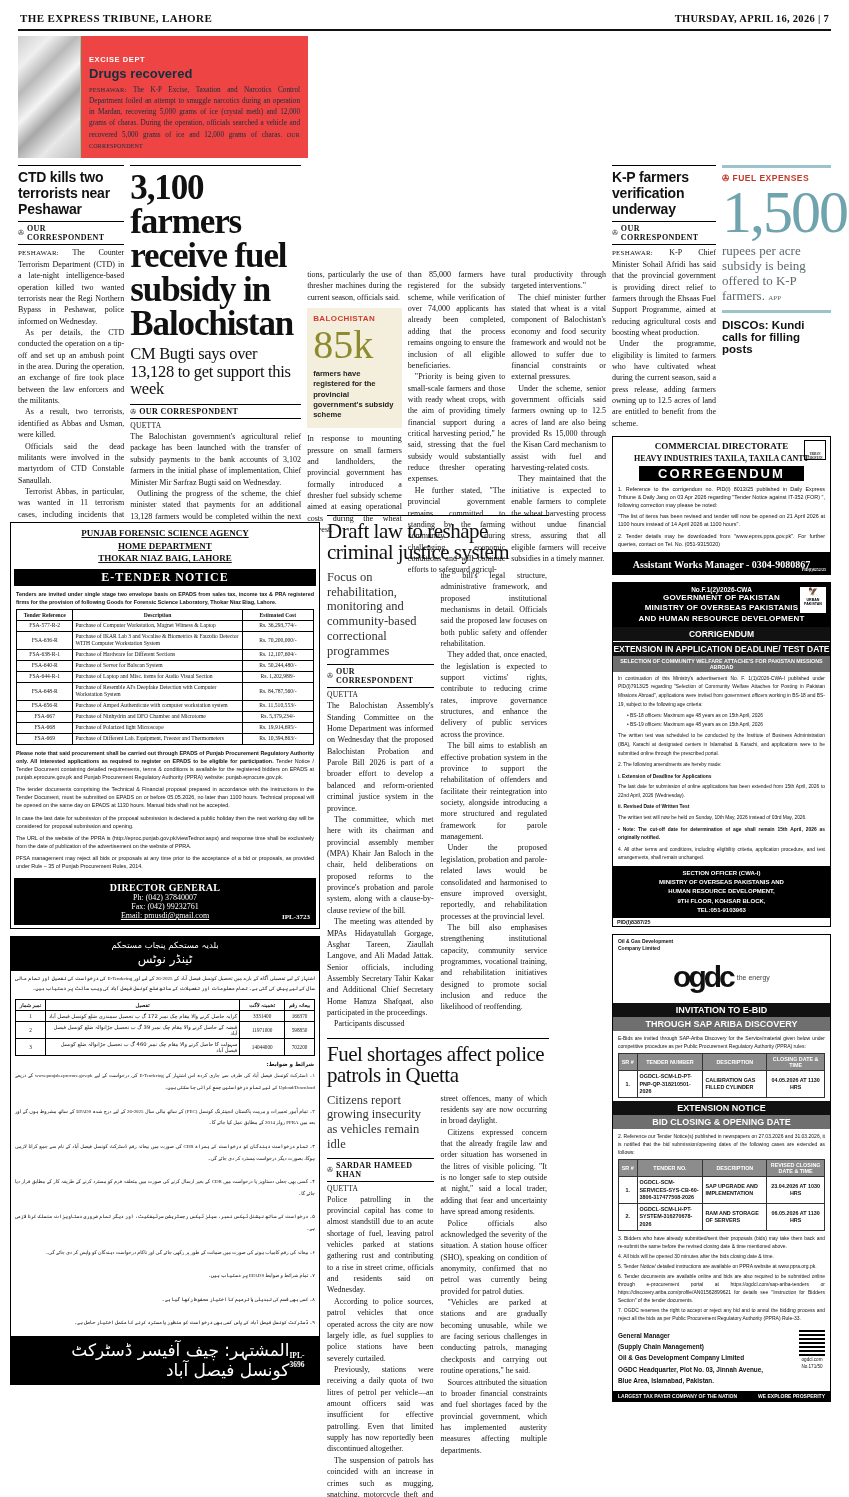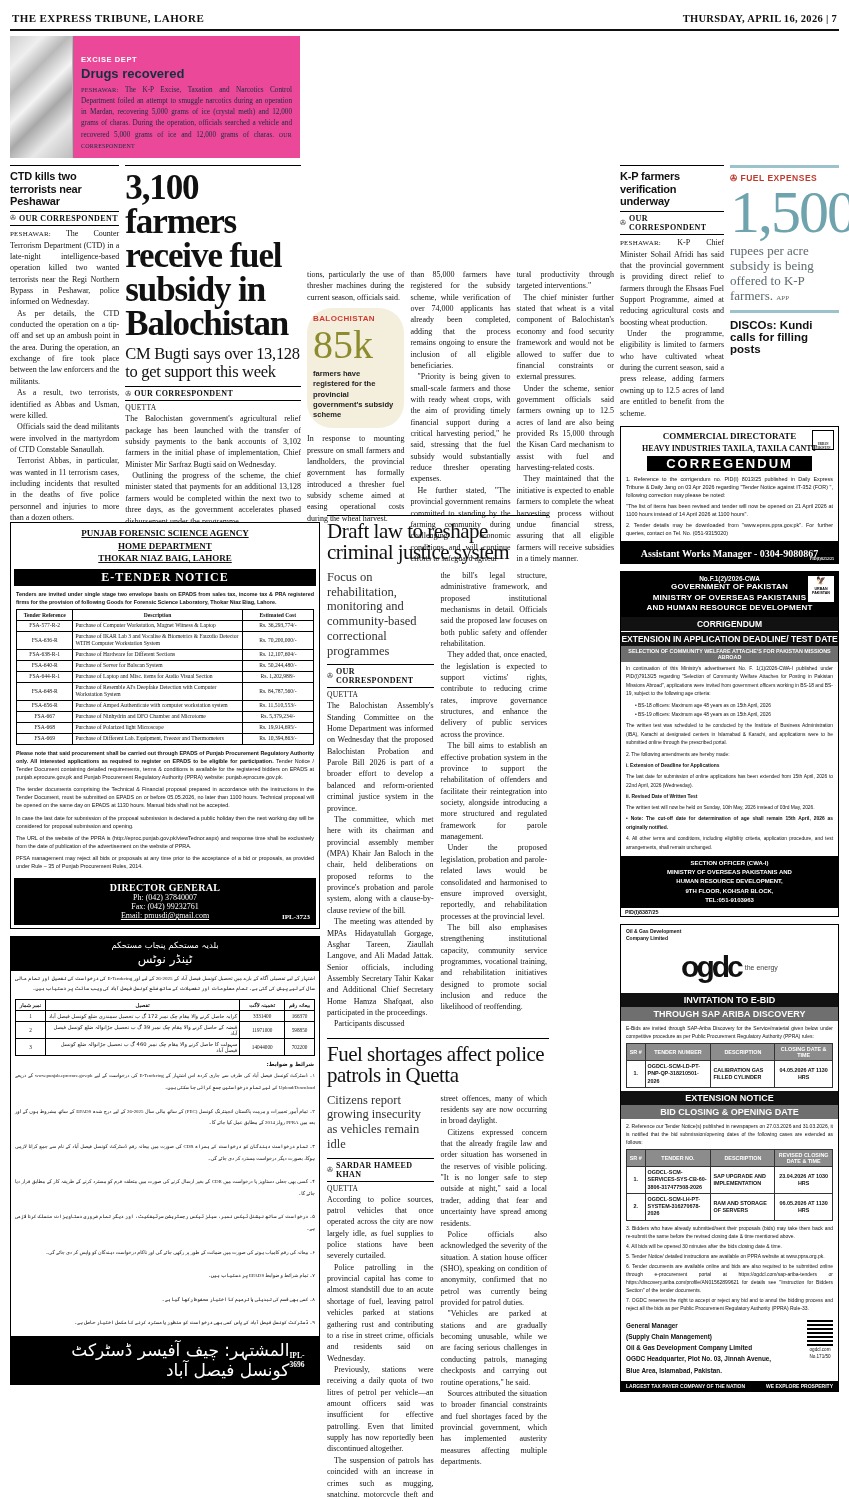--- a/index.html
+++ b/index.html
@@ -3,32 +3,32 @@
 <meta charset="utf-8">
 <style>
   * { box-sizing: border-box; margin: 0; padding: 0; }
   html, body {
     width: 849px; height: 1497px;
     background: #ffffff;
     font-family: "Liberation Serif", serif;
     color: #111;
     overflow: hidden;
   }
-  .page { position: relative; width: 849px; height: 1497px; padding: 0 10px; }
+  .page { position: relative; width: 849px; height: 1497px; padding: 0 18px; }
 
   
   .topbar { display:flex; justify-content:space-between; align-items:flex-end;
             padding: 12px 2px 5px 2px; border-bottom: 2px solid #111; }
   .topbar .left { font-family:"Liberation Serif",serif; font-size:11px; font-weight:700;
                   letter-spacing:.4px; text-transform:uppercase; }
   .topbar .right { font-family:"Liberation Serif",serif; font-size:10.5px; font-weight:700;
                    letter-spacing:.3px; text-transform:uppercase; }
 
   .banner { display:flex; height:122px; margin-top:5px; }
-  .banner-left { width:290px; background:#ec4899; display:flex; }
+  .banner-left { width:290px; background:#ef4444; display:flex; }
   .banner-photo { width:63px; background:
       linear-gradient(135deg,#cfcfcf 0%,#efefef 18%,#b9b9b9 32%,#f4f4f4 48%,#a8a8a8 62%,#e8e8e8 78%,#bdbdbd 100%);
       border-right:1px solid #7ed3ab; }
   .banner-text { flex:1; padding:19px 8px 6px 8px; }
   .kicker { font-size:7.5px; font-weight:700; letter-spacing:.6px; color:#ffffff;
             font-family:"Liberation Sans",sans-serif; text-transform:uppercase; }
   .banner-head { font-size:13px; font-weight:700; color:#12303f; margin-top:2px;
                  font-family:"Liberation Sans",sans-serif; }
   .banner-body { font-size:7.2px; line-height:1.55; color:#12303f; margin-top:4px;
                  text-align:justify; }
@@ -43,40 +43,40 @@
   .grid { display:flex; gap:6px; margin-top:7px; }
   .col-a { width:120px; }
   .col-b { width:193px; }
   .col-c { width:107px; }
   .col-d { width:110px; }
   .col-e { width:107px; }
   .col-f { width:219px; }
 
   .rule-top { border-top:1px solid #000; }
 
-  h2.head-sm { font-family:"Liberation Sans",sans-serif; font-size:11px; font-weight:700;
+  h2.head-sm { font-family:"Liberation Sans",sans-serif; font-size:14px; font-weight:700;
                line-height:1.14; margin-bottom:0; letter-spacing:-.2px; }
   .byline { display:flex; align-items:center; gap:3px; border-top:.7px solid #000;
             border-bottom:.7px solid #000; padding:2px 0; margin:3px 0 2px 0; }
   .byline .bicon { font-size:7px; }
   .byline .btxt { font-variant:small-caps; font-size:8px; font-weight:700; letter-spacing:.4px; }
   .place { font-variant:small-caps; font-size:7.5px; letter-spacing:.3px; margin-bottom:1px;}
   p.body { font-size:8px; line-height:1.42; text-align:justify; hyphens:auto;
            font-family:"Liberation Serif",serif; }
   p.body + p.body { text-indent:7px; }
   .dl { font-variant:small-caps; font-size:7px; letter-spacing:.2px; }
 
   
   .lead-head { font-family:"Liberation Serif",serif; font-weight:700; font-size:35px;
                line-height:.97; letter-spacing:-1.1px; }
   .lead-sub { font-family:"Liberation Serif",serif; font-size:16.5px; line-height:1.08;
               margin-top:4px; letter-spacing:-.3px; }
 
   
-  .factbox { background:#f4efdd; padding:6px 6px 8px 6px; margin:5px 0;border-radius:25px; }
+  .factbox { background:#f4efdd; padding:6px 6px 8px 6px; margin:5px 0; }
   .factbox .fb-label { color:#cf3b32; font-family:"Liberation Sans",sans-serif;
                        font-size:8px; font-weight:700; letter-spacing:.4px; }
   .factbox .fb-num { color:#8d8b2e; font-family:"Liberation Serif",serif; font-size:40px;
                      line-height:1; margin:2px 0 4px 0; }
   .factbox .fb-desc { font-family:"Liberation Sans",sans-serif; font-size:7.6px;
                       font-weight:700; line-height:1.35; color:#222; }
 
   
   .fe-rule { border-top:3px solid #9cc3cc; }
   .fe-label { color:#c0392b; font-family:"Liberation Sans",sans-serif; font-size:8.5px;
@@ -627,28 +627,28 @@
     <div class="rule-top" style="border-top-width:1.5px; margin:8px 0 5px 0"></div>
     <h2 style="font-family:'Liberation Serif',serif; font-size:21px; font-weight:400; line-height:1.02; letter-spacing:-.5px;">Fuel shortages affect police patrols in Quetta</h2>
     <div style="display:flex; gap:7px; margin-top:6px;">
       <div style="width:48%">
         <div style="font-family:'Liberation Serif',serif; font-size:12.5px; line-height:1.18; color:#333;">Citizens report growing insecurity as vehicles remain idle</div>
         <div class="byline" style="margin-top:6px">
           <span class="bicon">✇</span>
           <span class="btxt">SARDAR HAMEED KHAN</span>
         </div>
         <div class="place">QUETTA</div>
+        <p class="body">Police patrolling in the provincial capital has come to almost standstill due to an acute shortage of fuel, leaving patrol vehicles parked at stations gathering rust and contributing to a rise in street crime, officials and residents said on Wednesday.</p>
         <p class="body">According to police sources, patrol vehicles that once operated across the city are now largely idle, as fuel supplies to police stations have been severely curtailed.</p>
-        <p class="body">Police patrolling in the provincial capital has come to almost standstill due to an acute shortage of fuel, leaving patrol vehicles parked at stations gathering rust and contributing to a rise in street crime, officials and residents said on Wednesday.</p>
         <p class="body">Previously, stations were receiving a daily quota of two litres of petrol per vehicle—an amount officers said was insufficient for effective patrolling. Even that limited supply has now reportedly been discontinued altogether.</p>
         <p class="body">The suspension of patrols has coincided with an increase in crimes such as mugging, snatching, motorcycle theft and other</p>
       </div>
       <div style="width:48%">
         <p class="body">street offences, many of which residents say are now occurring in broad daylight.</p>
-        <p class="body">Citizens expressed concern that the already fragile law and order situation has worsened in the reserves of visible policing. "It is no longer safe to step outside at night," said a local trader, adding that fear and uncertainty have spread among residents.</p>
+        <p class="body">Citizens expressed concern that the already fragile law and order situation has worsened in the litres of visible policing. "It is no longer safe to step outside at night," said a local trader, adding that fear and uncertainty have spread among residents.</p>
         <p class="body">Police officials also acknowledged the severity of the situation. A station house officer (SHO), speaking on condition of anonymity, confirmed that no petrol was currently being provided for patrol duties.</p>
         <p class="body">"Vehicles are parked at stations and are gradually becoming unusable, while we are facing serious challenges in conducting patrols, managing checkposts and carrying out routine operations," he said.</p>
         <p class="body">Sources attributed the situation to broader financial constraints and fuel shortages faced by the provincial government, which has implemented austerity measures affecting multiple departments.</p>
       </div>
     </div>
   </div>
 
 </div>
 
 </body></html>

